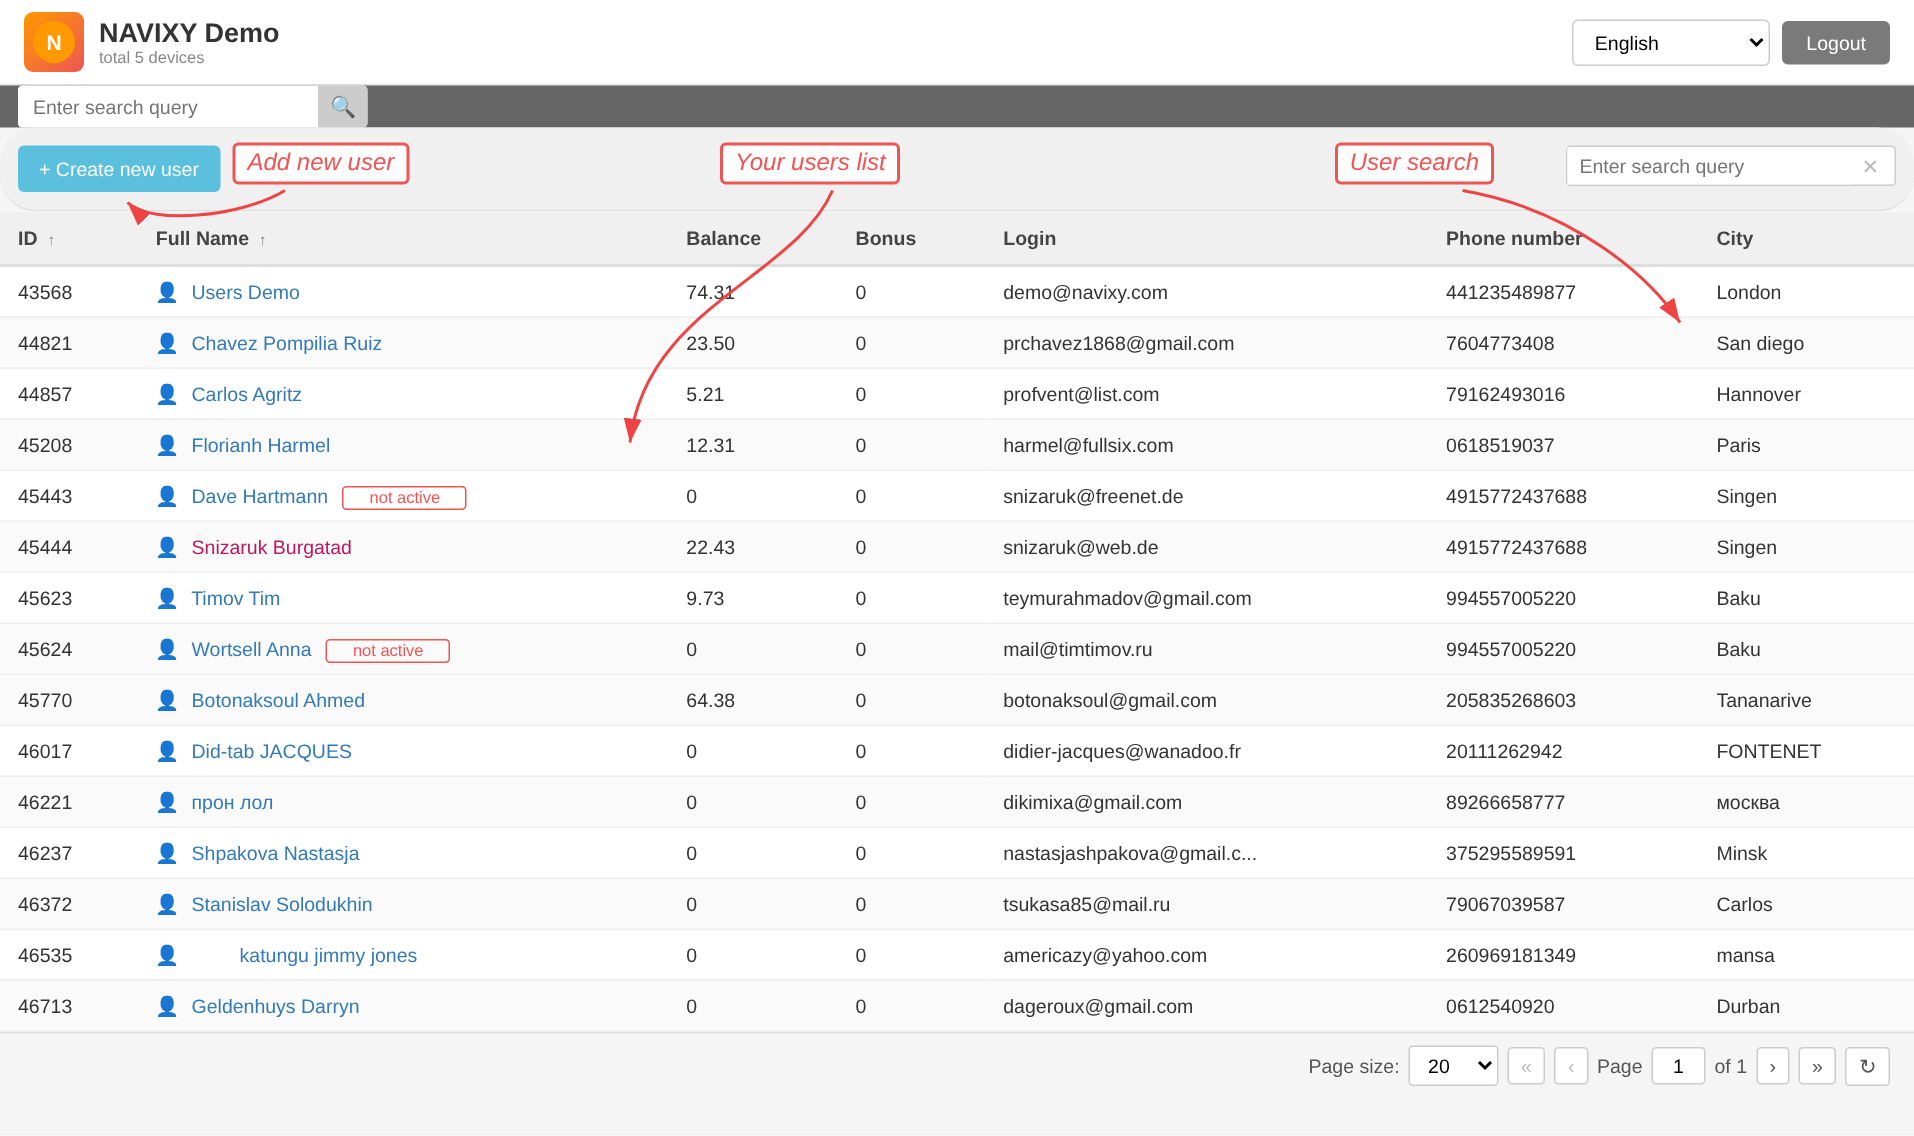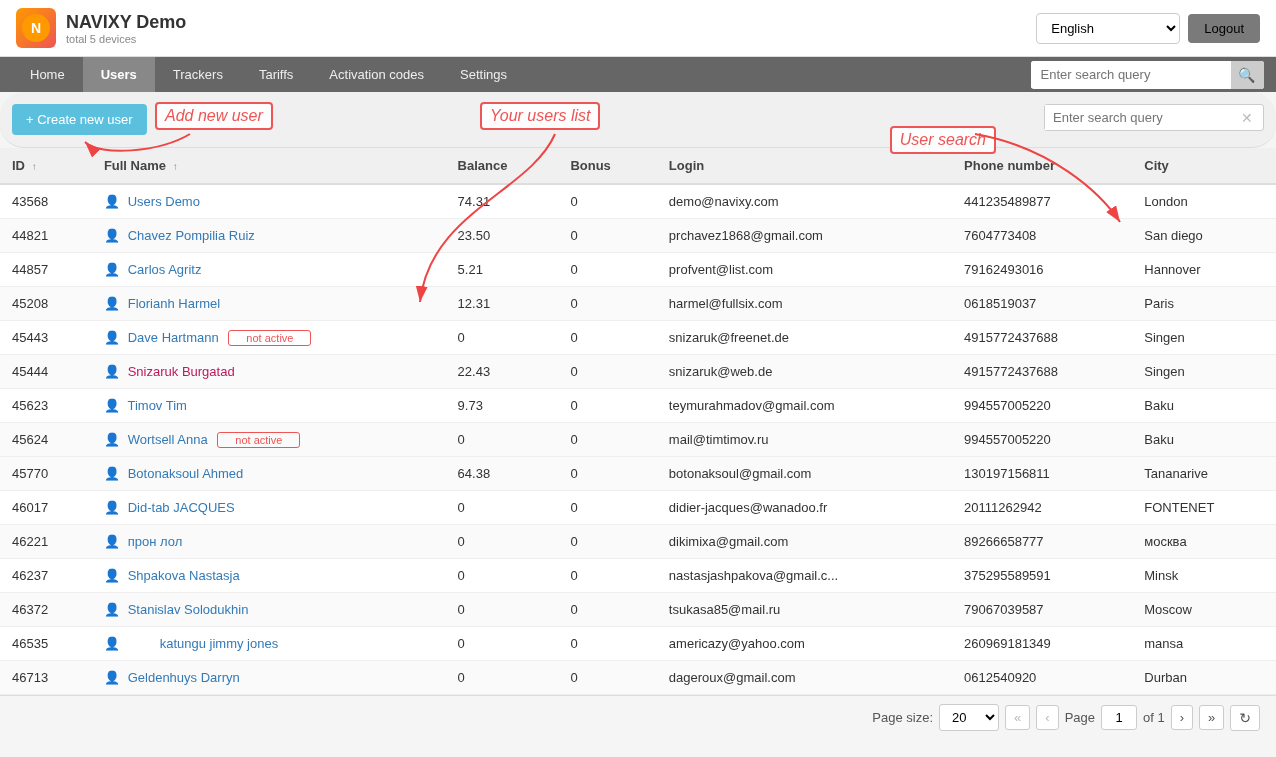--- a/index.html
+++ b/index.html
@@ -20,24 +20,24 @@
       background: linear-gradient(135deg, #f90, #e55);
       border-radius: 6px;
       display: flex; align-items: center; justify-content: center;
       color: white; font-weight: bold; font-size: 14px;
     }
     .app-name { font-size: 18px; font-weight: bold; color: #333; }
     .app-subtitle { font-size: 11px; color: #888; }
     .top-right { display: flex; align-items: center; gap: 8px; }
     .lang-select {
       padding: 6px 10px; border: 1px solid #ccc; border-radius: 4px;
-      background: white; font-size: 13px; cursor: pointer; width: 144px;
+      background: white; font-size: 13px; cursor: pointer; width: 132px;
     }
     .logout-btn {
-      background: #7a7a7a; color: #000000; border: none;
+      background: #7a7a7a; color: #ffffff; border: none;
       padding: 7px 16px; border-radius: 4px; cursor: pointer; font-size: 13px;
     }
 
     
     .nav-bar {
       background: #666;
       display: flex;
       align-items: center;
       justify-content: space-between;
       padding: 0 12px;
@@ -84,21 +84,21 @@
       border-radius: 4px;
       padding: 3px 8px;
       font-size: 16px;
       color: #e55;
       font-style: italic;
       background: rgba(255,255,255,0.85);
       pointer-events: none;
     }
     .annot-add { left: 155px; top: 10px; }
     .annot-list { left: 480px; top: 10px; }
-    .annot-search { right: 280px; top: 10px; margin-top: 24px; }
+    .annot-search { right: 280px; top: 10px; }
 
     
     .table-container {
       background: white;
       overflow-x: auto;
     }
     table {
       width: 100%;
       border-collapse: collapse;
     }
@@ -199,28 +199,20 @@
     <select class="lang-select">
       <option>English</option>
       <option>Deutsch</option>
       <option>Русский</option>
     </select>
     <button class="logout-btn">Logout</button>
   </div>
 </div>
 
 <div class="nav-bar">
-  <div class="nav-tabs">
-    <a class="nav-tab">Home</a>
-    <a class="nav-tab active">Users</a>
-    <a class="nav-tab">Trackers</a>
-    <a class="nav-tab">Tariffs</a>
-    <a class="nav-tab">Activation codes</a>
-    <a class="nav-tab">Settings</a>
-  </div>
   <div class="nav-search">
     <input type="text" placeholder="Enter search query" style="">
     <div class="nav-search-icon">🔍</div>
   </div>
 </div>
 
 <div class="annotation-bar" style="position:relative; height:56px;border-radius:24px;">
   <button class="create-btn">+ Create new user</button>
 
   <div class="annot annot-add">
@@ -377,21 +369,21 @@
         <tr style="background: rgb(250, 250, 250);">
       <td>45770</td>
       <td>
         <span class="user-icon">👤</span>
         <span style="color:#337ab7;cursor:pointer;">Botonaksoul Ahmed</span>
         
       </td>
       <td>64.38</td>
       <td>0</td>
       <td>botonaksoul@gmail.com</td>
-      <td>130197156811</td>
+      <td>205835268603</td>
       <td>Tananarive</td>
     </tr>
         <tr style="background: rgb(255, 255, 255);">
       <td>46017</td>
       <td>
         <span class="user-icon">👤</span>
         <span style="color:#337ab7;cursor:pointer;">Did-tab JACQUES</span>
         
       </td>
       <td>0</td>
@@ -430,21 +422,21 @@
       <td>46372</td>
       <td>
         <span class="user-icon">👤</span>
         <span style="color:#337ab7;cursor:pointer;">Stanislav Solodukhin</span>
         
       </td>
       <td>0</td>
       <td>0</td>
       <td>tsukasa85@mail.ru</td>
       <td>79067039587</td>
-      <td>Moscow</td>
+      <td>Carlos</td>
     </tr>
         <tr style="background: rgb(255, 255, 255);">
       <td>46535</td>
       <td>
         <span class="user-icon">👤</span>
         <span style="color:#337ab7;cursor:pointer;padding-left:32px;">katungu jimmy jones</span>
         
       </td>
       <td>0</td>
       <td>0</td>

